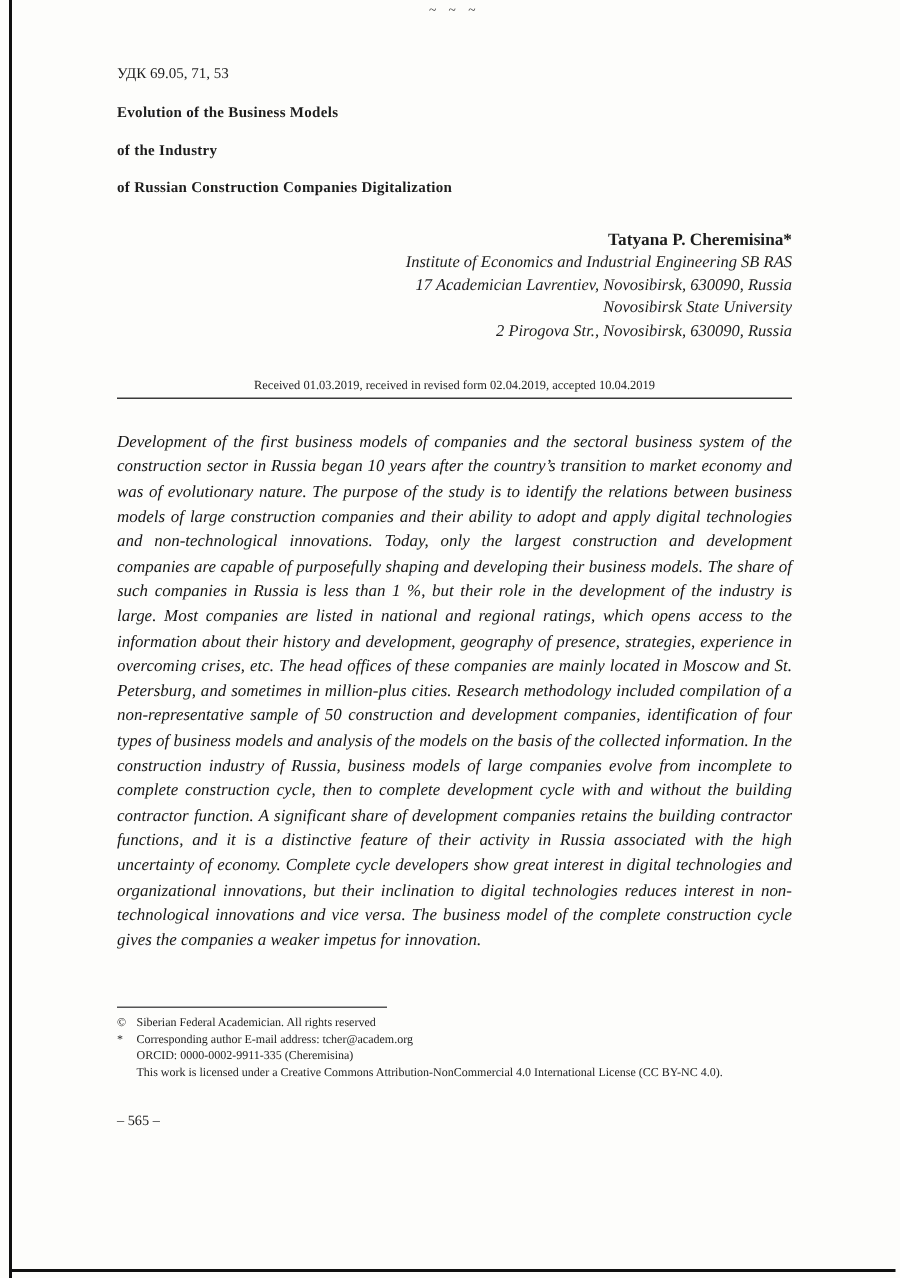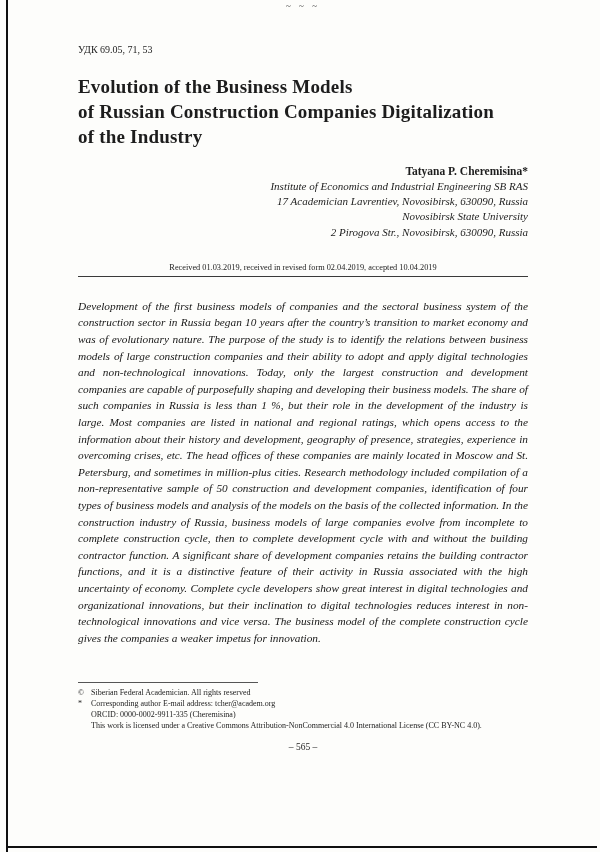--- a/index.html
+++ b/index.html
@@ -11,59 +11,59 @@
   }
   .scan-left { position:absolute; left:6px; top:0; width:2px; height:852px; background:#101010; }
   .scan-bottom { position:absolute; left:6px; bottom:4px; width:591px; height:2px; background:#101010; }
   .content { position:absolute; left:78px; top:0; width:450px; }
 
   .journal-line { margin-top:64px; text-align:center; font-size:8.6px; letter-spacing:0.15px; color:#222; }
   .tildes { text-align:center; font-size:9px; letter-spacing:3px; margin-top:1px; color:#333; }
 
   .udc { margin-top:33px; font-size:10px; }
 
-  .title { margin-top:19px; font-weight:bold; font-size:19px; line-height:25px; letter-spacing:0.2px; }
+  .title { margin-top:8px; font-weight:bold; font-size:10px; line-height:25px; letter-spacing:0.2px; }
 
   .authors { margin-top:14px; text-align:right; }
   .author-name { font-weight:bold; font-size:11.5px; line-height:16px; }
   .affil { font-style:italic; font-size:11px; line-height:15.2px; }
 
   .received { margin-top:23px; text-align:center; font-size:8.3px; color:#222; }
   .rule { margin-top:4px; border-top:1px solid #3a3a3a; height:0; }
 
   .abstract {
     margin-top:21px; font-style:italic; font-size:11.3px;
     line-height:16.6px; text-align:justify; color:#161616;
   }
 
   .footnote-rule { margin-top:36px; width:180px; border-top:1px solid #555; height:0; }
   .footnotes { margin-top:4px; font-size:8px; line-height:11px; color:#222; }
   .fn-row { display:flex; }
   .fn-marker { flex:0 0 13px; width:13px; }
   .fn-indent { padding-left:13px;font-family:Liberation Serif, serif; }
 
-  .page-number { margin-top:11px; text-align:center; font-size:9.5px; }
+  .page-number { margin-top:23px; text-align:left; font-size:9.5px; }
 </style>
 </head>
 <body>
 
 <div class="page">
   <div class="scan-left"></div>
   <div class="scan-bottom"></div>
 
   <div class="content">
 
     <div class="tildes">~ ~ ~</div>
 
     <div class="udc">УДК 69.05, 71, 53</div>
 
     <div class="title">
       <div>Evolution of the Business Models</div>
+      <div>of the Industry</div>
       <div>of Russian Construction Companies Digitalization</div>
-      <div>of the Industry</div>
     </div>
 
     <div class="authors">
       <div class="author-name">Tatyana P. Cheremisina*</div>
       <div class="affil">Institute of Economics and Industrial Engineering SB RAS</div>
       <div class="affil">17 Academician Lavrentiev, Novosibirsk, 630090, Russia</div>
       <div class="affil">Novosibirsk State University</div>
       <div class="affil">2 Pirogova Str., Novosibirsk, 630090, Russia</div>
     </div>
 

